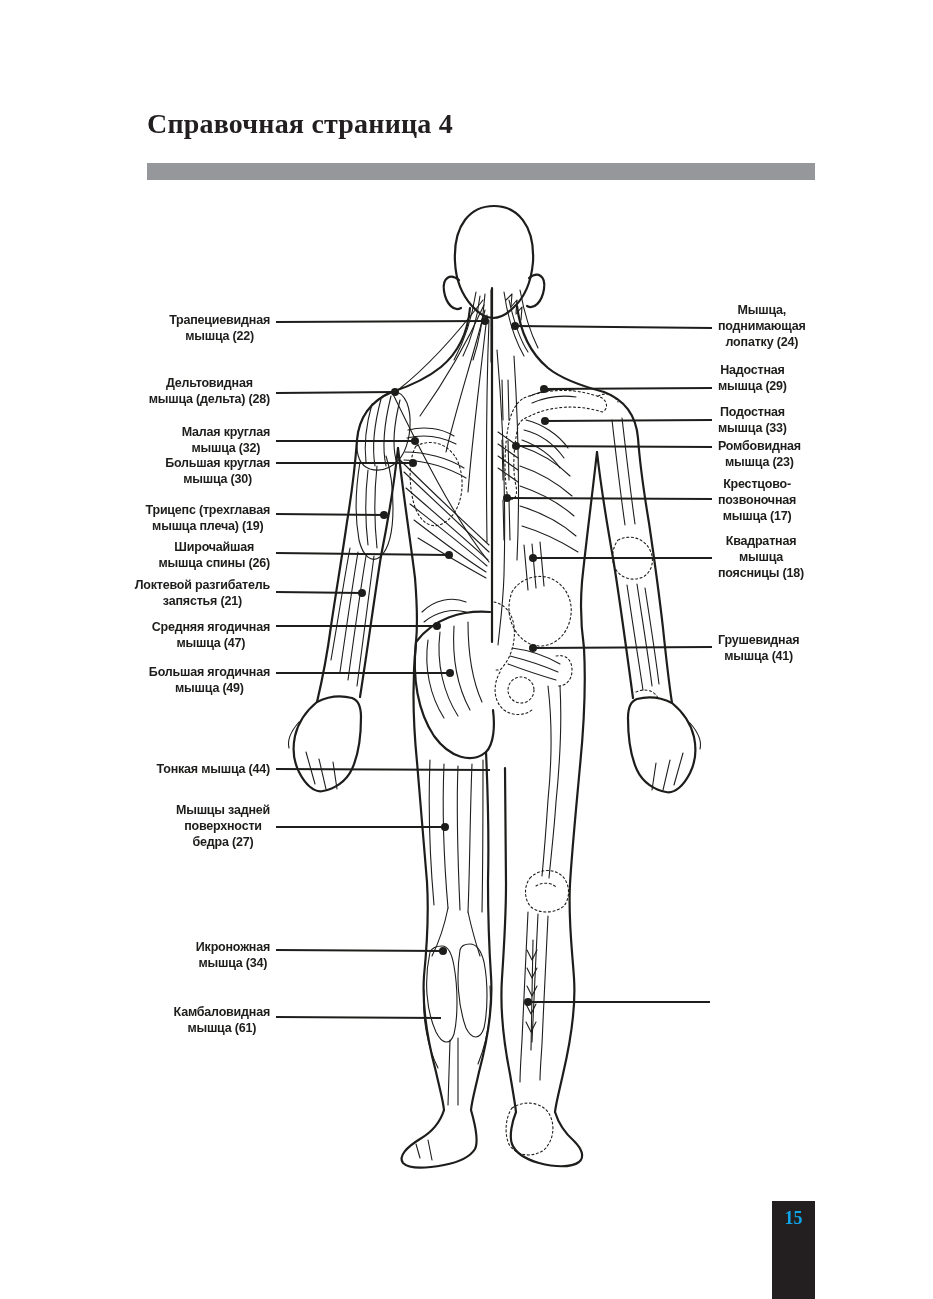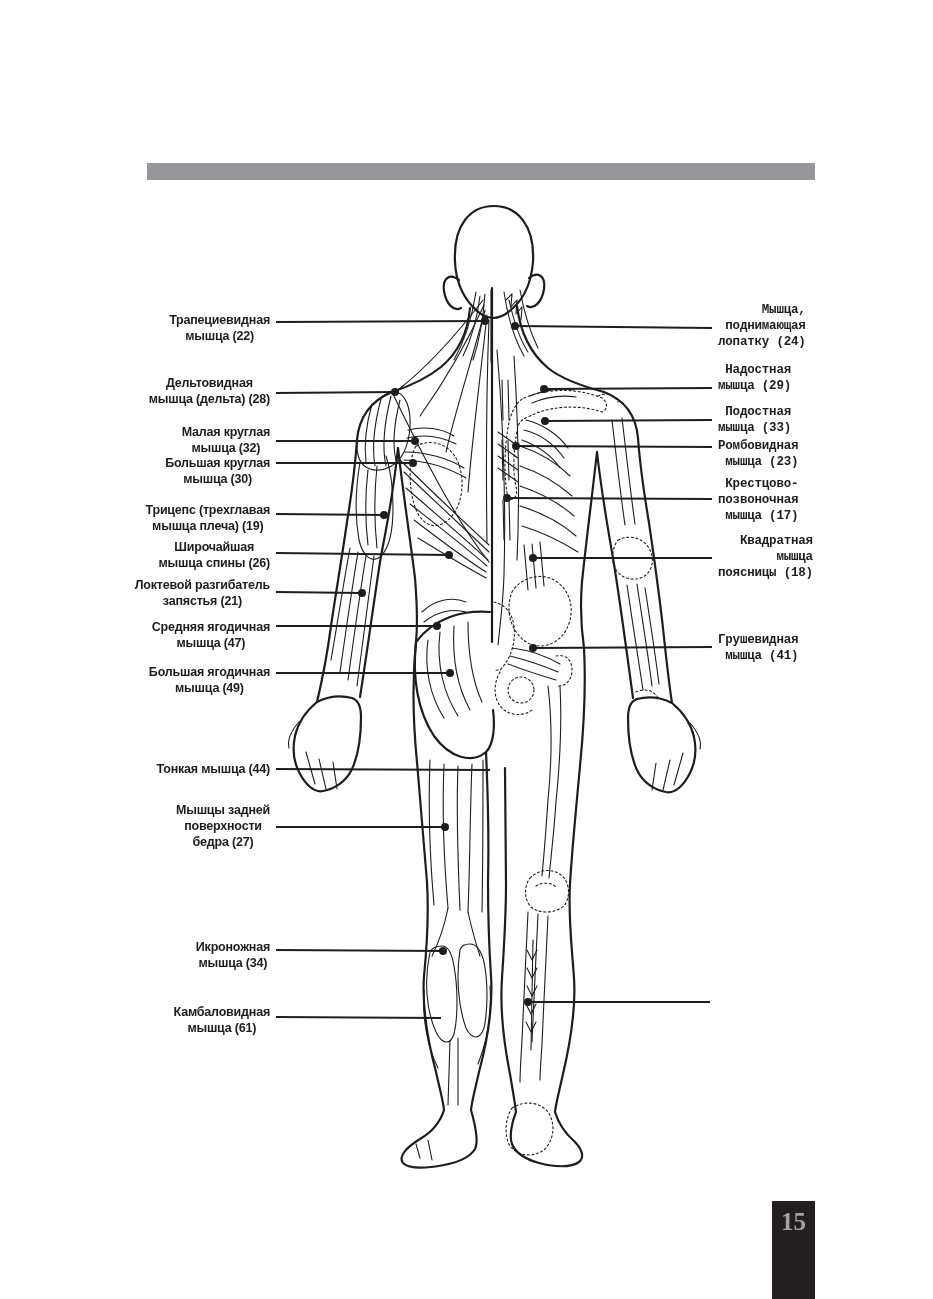--- a/index.html
+++ b/index.html
@@ -30,46 +30,47 @@
   .lbl{
     position:absolute;
     font-size:12.5px;
     line-height:16px;
     font-weight:bold;
     letter-spacing:-0.2px;
     white-space:pre-line;
     color:#1d1d1b;
   }
   .lbl-l{right:663px;text-align:center;}
-  .lbl-r{left:718px;text-align:right;font-family:Liberation Mono, monospace;}
+  .lbl-r{left:718px;text-align:center;}
   .page-num-box{
     position:absolute;left:772px;top:1201px;
     width:43px;height:98px;
     background:#231f20;
   }
   .page-num{
     display:block;
     margin-top:7px;
     text-align:center;
-    color:#a3a3a3;
+    color:#0ea5e9;
     font-family:"Liberation Serif", serif;
     font-weight:bold;
-    font-size:25px;
+    font-size:18px;
   }
   svg .outline{stroke:#1d1d1b;stroke-width:2.2;fill:none;stroke-linecap:round;stroke-linejoin:round;}
   svg .detail{stroke:#1d1d1b;stroke-width:1.1;fill:none;stroke-linecap:round;stroke-linejoin:round;}
   svg .bone{stroke:#1d1d1b;stroke-width:1.1;fill:none;stroke-dasharray:2 2.6;stroke-linecap:round;}
   svg .leader{stroke:#1d1d1b;stroke-width:1.9;fill:none;}
   svg .dot{fill:#1d1d1b;stroke:none;}
 </style>
 </head>
 <body>
 
 <div class="page">
 
+  <h1 class="title">Справочная страница 4</h1>
   <div class="title-bar"></div>
 
   <svg class="fig-svg" width="933" height="1299" viewBox="0 0 933 1299" role="img" aria-label="Мышечная система человека — вид сзади, схема с обозначениями мышц">
 
     <g class="outline">
 
       <path d="M455 262 C453 224 471 206 494 206 C517 206 535 225 533 262 C531 285 522 300 513 308 C506 315 500 318 493 318 C486 318 479 314 472 306 C463 296 456 283 455 262 Z"></path>
 
       <path d="M459 280 C450 273 442 278 444 291 C446 304 454 312 461 308"></path>
       <path d="M529 278 C538 271 546 276 544 289 C542 302 534 310 527 306"></path>

